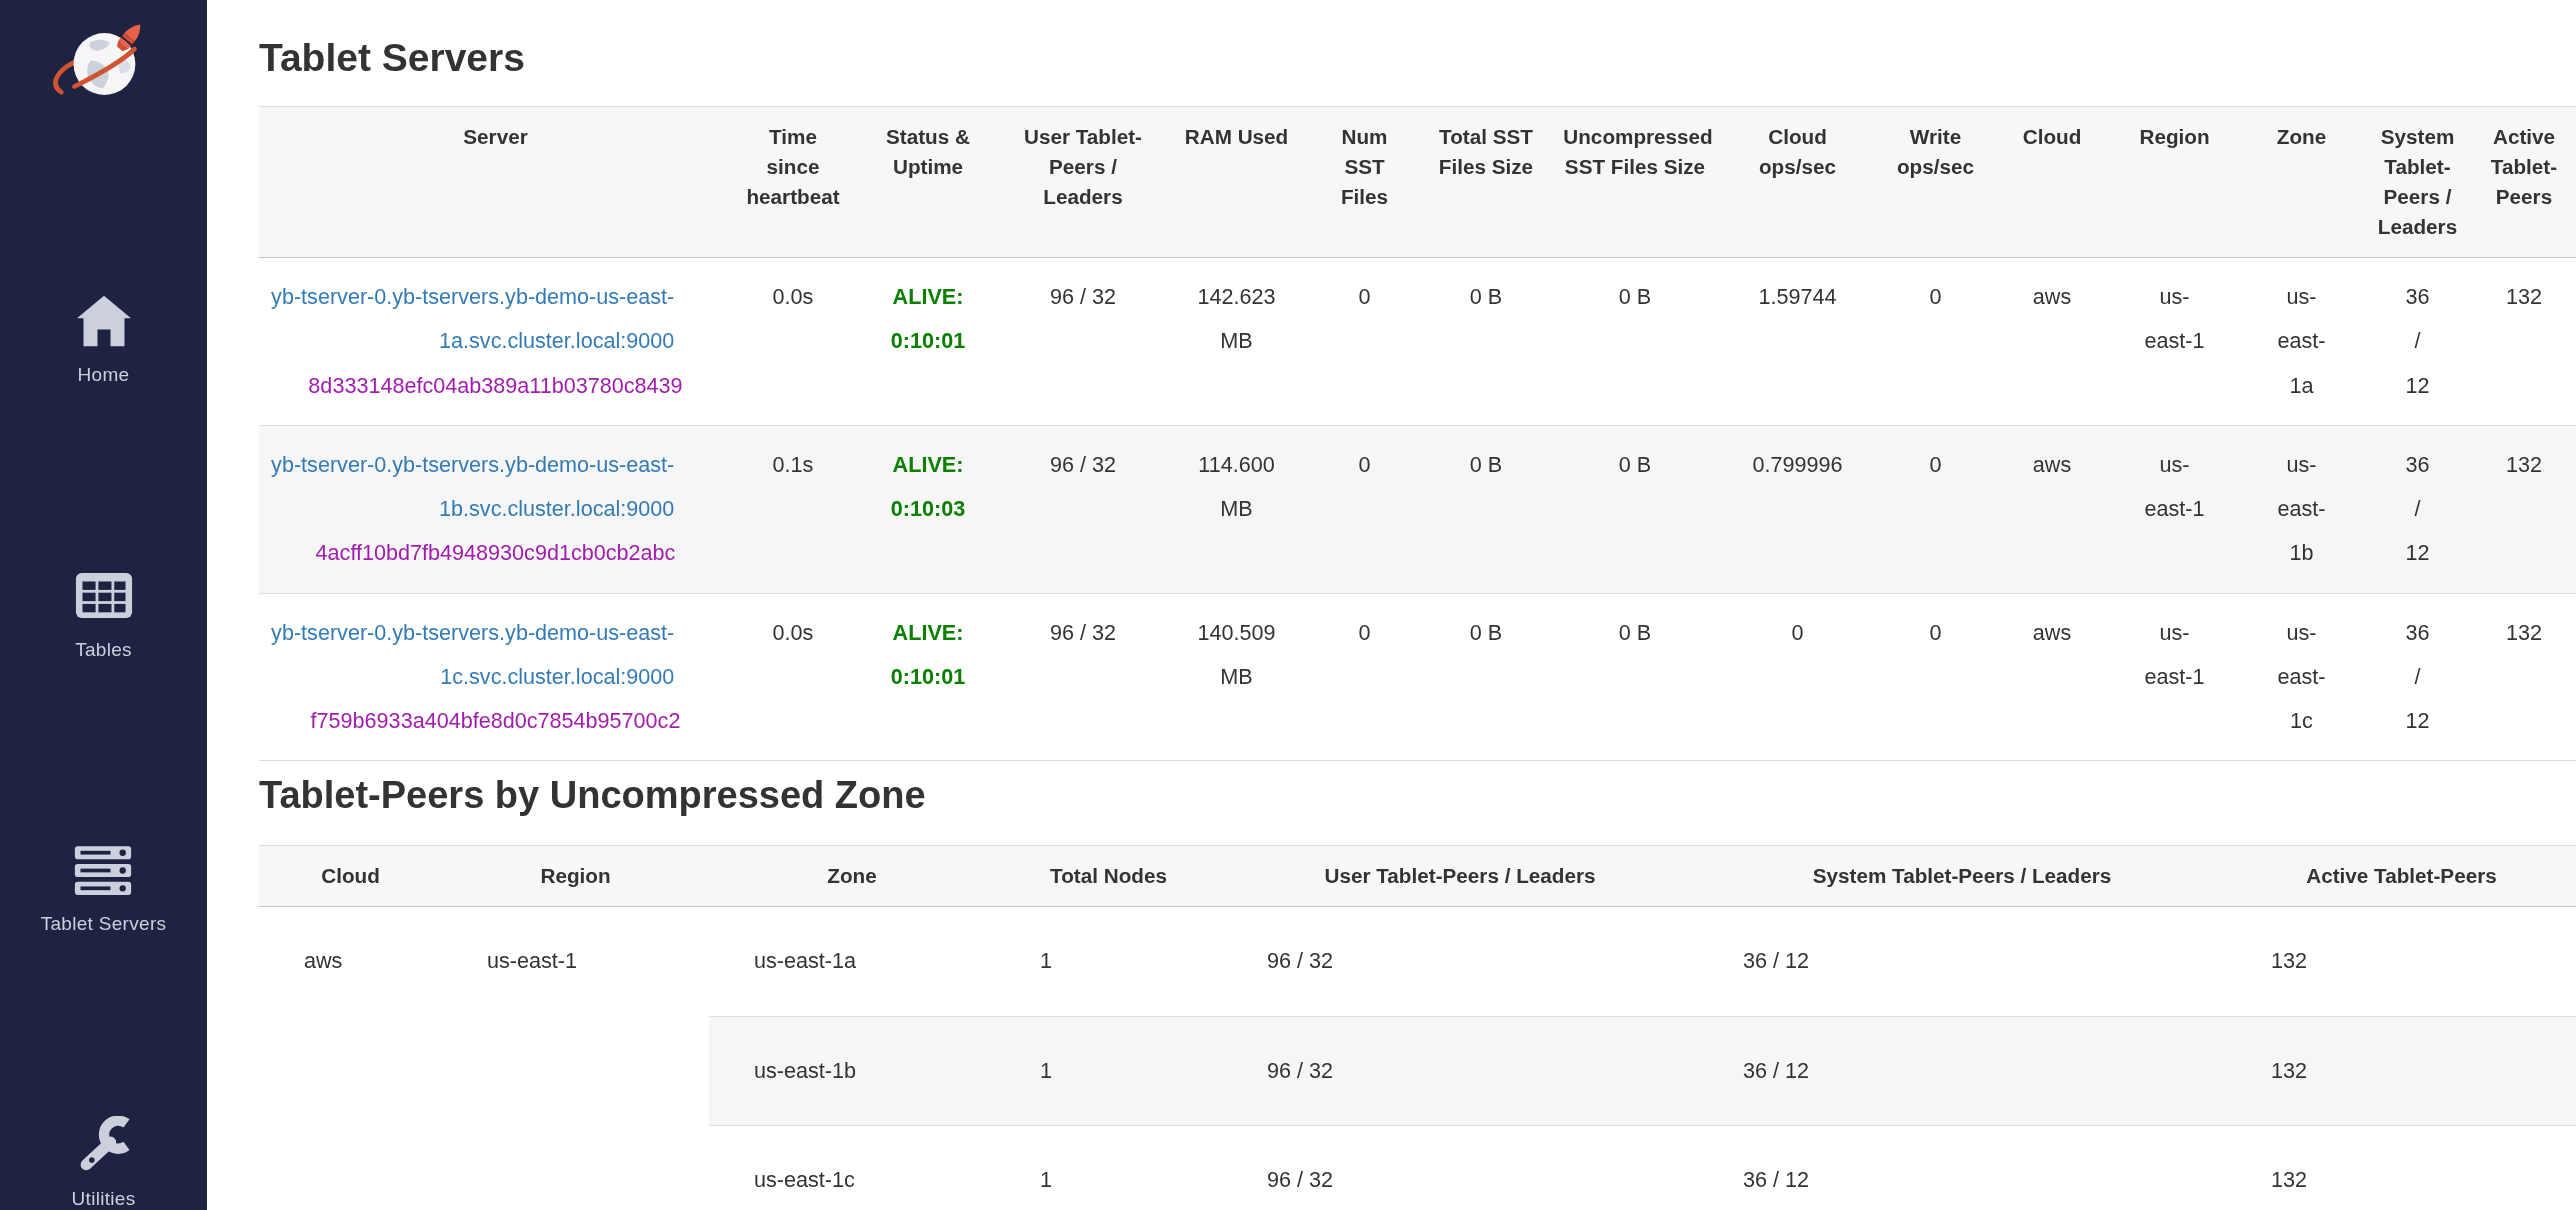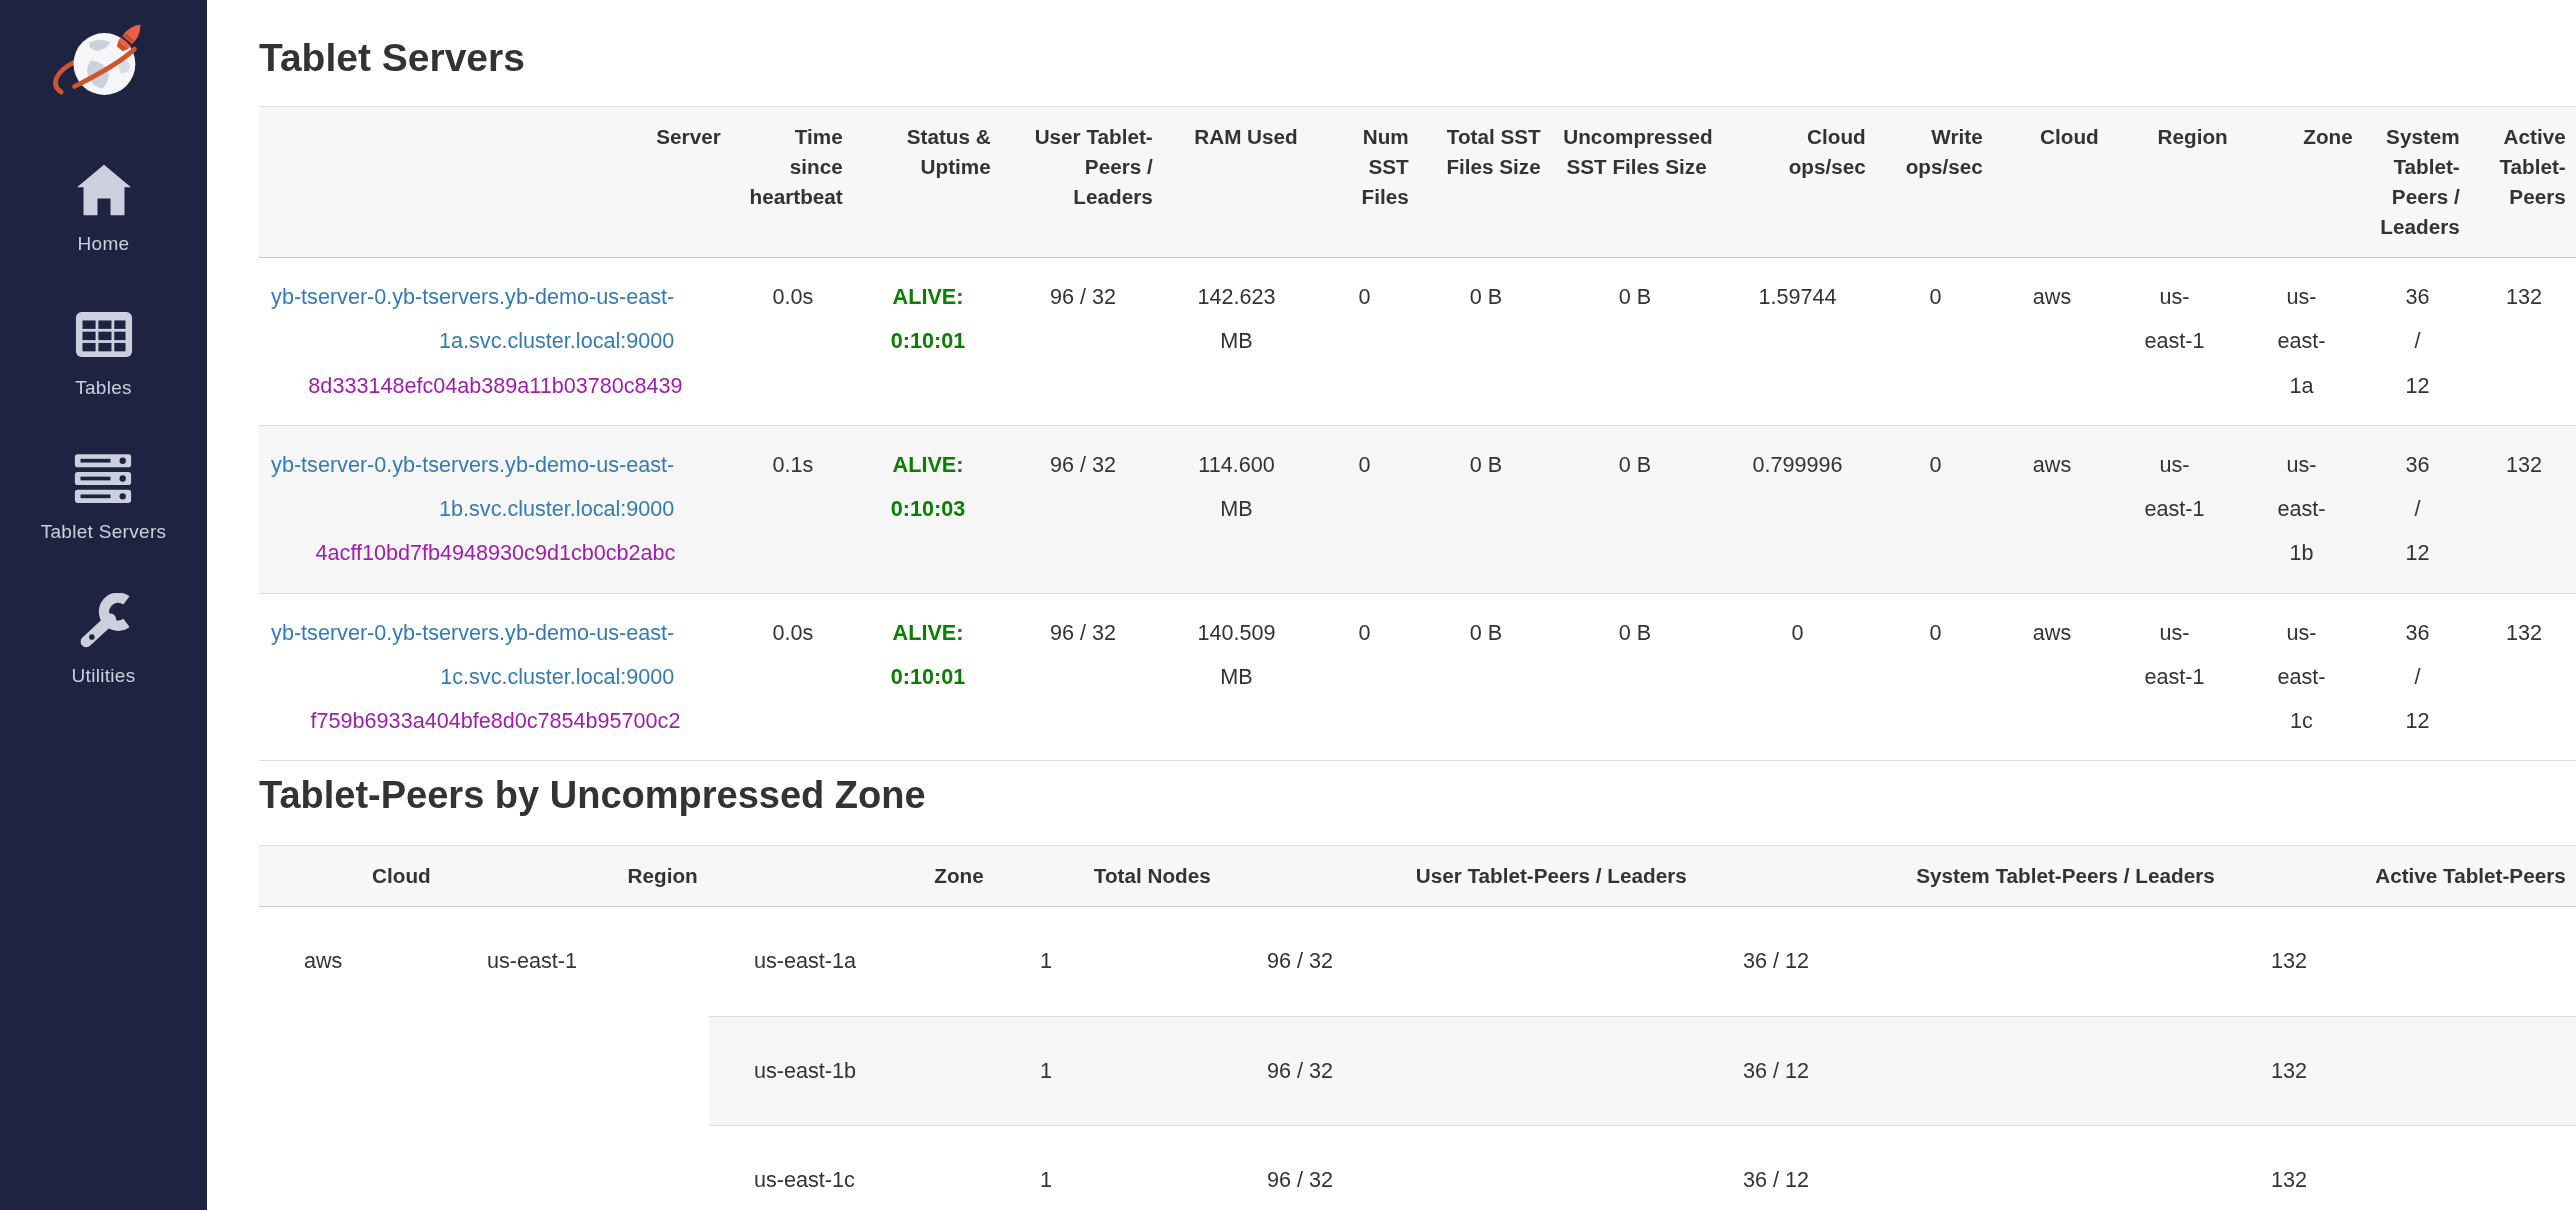--- a/index.html
+++ b/index.html
@@ -1,35 +1,35 @@
 <!DOCTYPE html>
 <html style="font-size:15px"><head>
 <meta charset="utf-8">
 <style>
   * { margin:0; padding:0; box-sizing:border-box; }
   html,body { width:2576px; height:1210px; overflow:hidden; background:#ffffff;
               font-family:"Liberation Sans", sans-serif; color:#333333; }
 
   
   .sidebar { position:fixed; left:0; top:0; width:207px; height:1210px;
-             background:#1f2342; display:flex; flex-direction:column; align-items:center; }
+             background:#1f2342; display:flex; flex-direction:column; align-items:center;justify-content:space-between; }
   .logo-wrap { margin-top:17px; height:94px; display:flex; align-items:center; justify-content:center; }
   .nav-item { margin-top:49px; display:flex; flex-direction:column; align-items:center;
               cursor:pointer; }
   .nav-item:first-of-type { margin-top:39px; }
   .nav-icon { height:60px; display:flex; align-items:center; justify-content:center; }
   .nav-label { margin-top:13px; font-size:19px; color:#ccd0dc; letter-spacing:0.3px; white-space:nowrap; }
 
   
   .main { margin-left:207px; padding:0 0 0 52px; width:2369px; }
   h1.page-title { margin:36px 0 26px 0; font-size:39px; font-weight:bold; color:#333; }
   h2.page-title2 { margin:13px 0 28px 0; font-size:38px; font-weight:bold; color:#333; }
 
   table { width:2318px; border-collapse:collapse; table-layout:fixed; }
-  th { text-align:right; font-size:20.7px; font-weight:bold; color:#333;
+  th { text-align:center; font-size:20.7px; font-weight:bold; color:#333;
        background:#f7f7f7; padding:15px 11.3px; vertical-align:top; line-height:1.45;
        border-top:0.9px solid #ddd; border-bottom:1.9px solid #c6c6c6; overflow:visible; white-space:normal; }
   td { font-size:21.6px; padding:17px 11.3px; vertical-align:top; line-height:2.05;
        border-top:0.9px solid #ddd; }
   tbody tr:nth-child(even) td { background:#f6f6f6; }
 
   
   .tsv-table td { text-align:center; }
   .tsv-table td.col-server { text-align:left; }
   .tsv-table tbody tr:last-child td { border-bottom:0.9px solid #ddd; }

